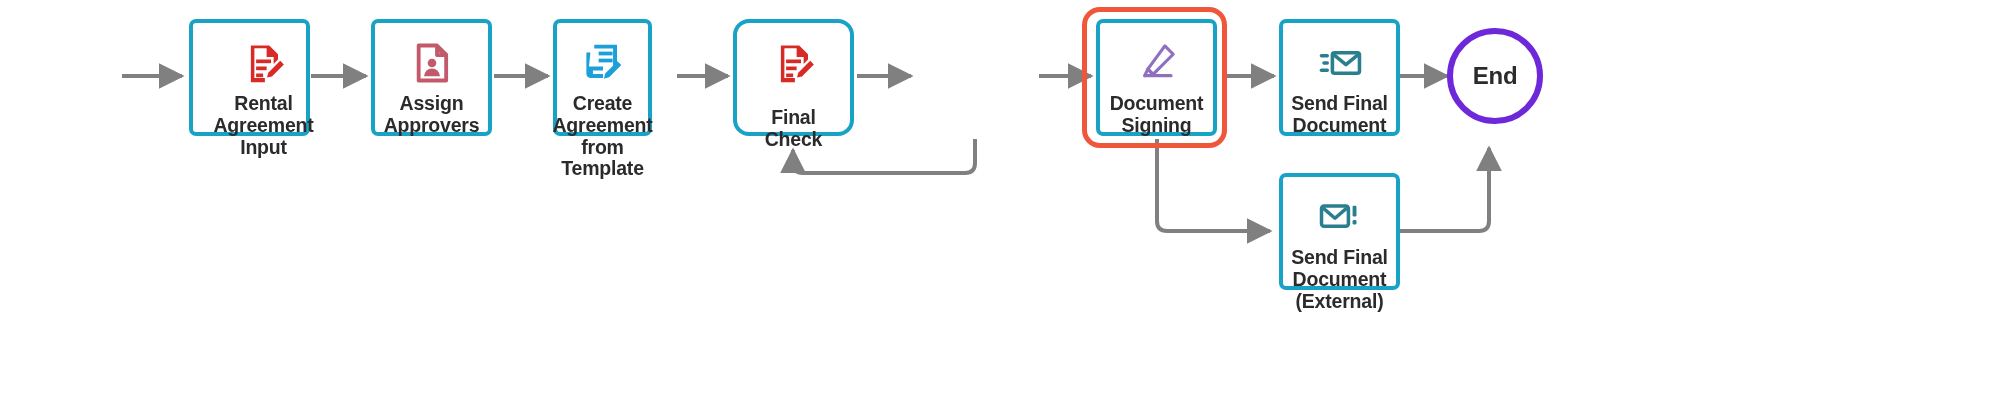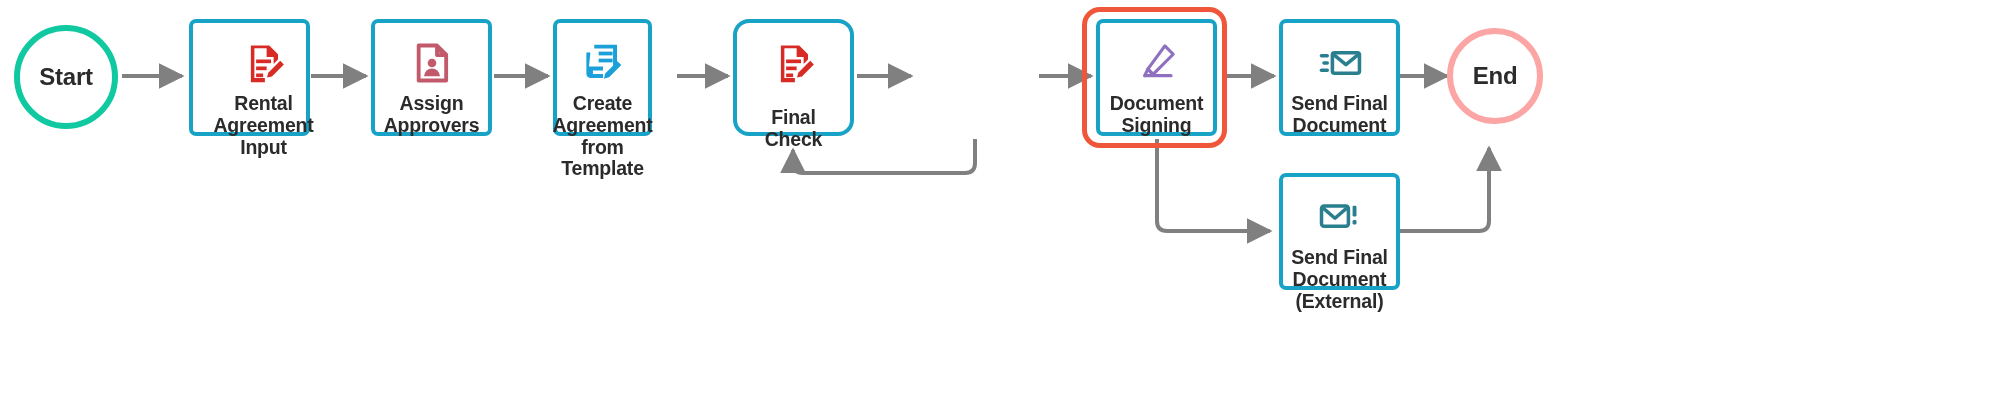--- a/index.html
+++ b/index.html
@@ -104,23 +104,20 @@
       <line x1="1400" y1="76" x2="1447" y2="76" marker-end="url(#arrow)"></line>
 
       <path d="M 975 139 L 975 163 Q 975 173 965 173 L 803 173 Q 793 173 793 163 L 793 150" marker-end="url(#arrow)"></path>
 
       <path d="M 1157 139 L 1157 221 Q 1157 231 1167 231 L 1270 231" marker-end="url(#arrow)"></path>
 
       <path d="M 1400 231 L 1479 231 Q 1489 231 1489 221 L 1489 148" marker-end="url(#arrow)"></path>
     </g>
   </svg>
 
-  <div class="terminal" style="left:14px; top:25px; width:104px; height:104px; border:6px solid #10C9A0;">
-    <span class="terminal-label">Start</span>
-  </div>
 
   <div class="node" style="left:189px; top:19px; width:121px; height:117px;padding-left:28px;">
     <span class="node-icon">
       <svg width="42" height="42" viewBox="0 0 48 48">
         <path d="M9 4 h21 l10 10 v6 l-5 5 V17 h-8 V7 H13 v34 h12 v5 H9 z" fill="#D92B26"></path>
         <rect x="15" y="20" width="17" height="4.2" fill="#D92B26"></rect>
         <rect x="15" y="28" width="12" height="4.2" fill="#D92B26"></rect>
         <rect x="15" y="36" width="8" height="4.2" fill="#D92B26"></rect>
         <path d="M42.5 21.5 l4.2 4.2 -13.6 13.6 -5.6 1.4 1.4 -5.6 z" fill="#D92B26"></path>
       </svg>
@@ -208,17 +205,17 @@
         <path d="M5 10.5 L19 22.5 L33 10.5" fill="none" stroke="#2A7F8F" stroke-width="4.2" stroke-linejoin="round"></path>
         <rect x="40" y="7.5" width="4.6" height="13" rx="1.5" fill="#2A7F8F"></rect>
         <rect x="40" y="24.5" width="4.6" height="5.4" rx="1.5" fill="#2A7F8F"></rect>
       </svg>
     </span>
     <span class="node-label">Send Final
 Document
 (External)</span>
   </div>
 
-  <div class="terminal" style="left:1447px; top:28px; width:96px; height:96px; border:6px solid #fca5a5;">
+  <div class="terminal" style="left:1447px; top:28px; width:96px; height:96px; border:6px solid #6d28d9;">
     <span class="terminal-label">End</span>
   </div>
 
 </div>
 
 </body></html>

